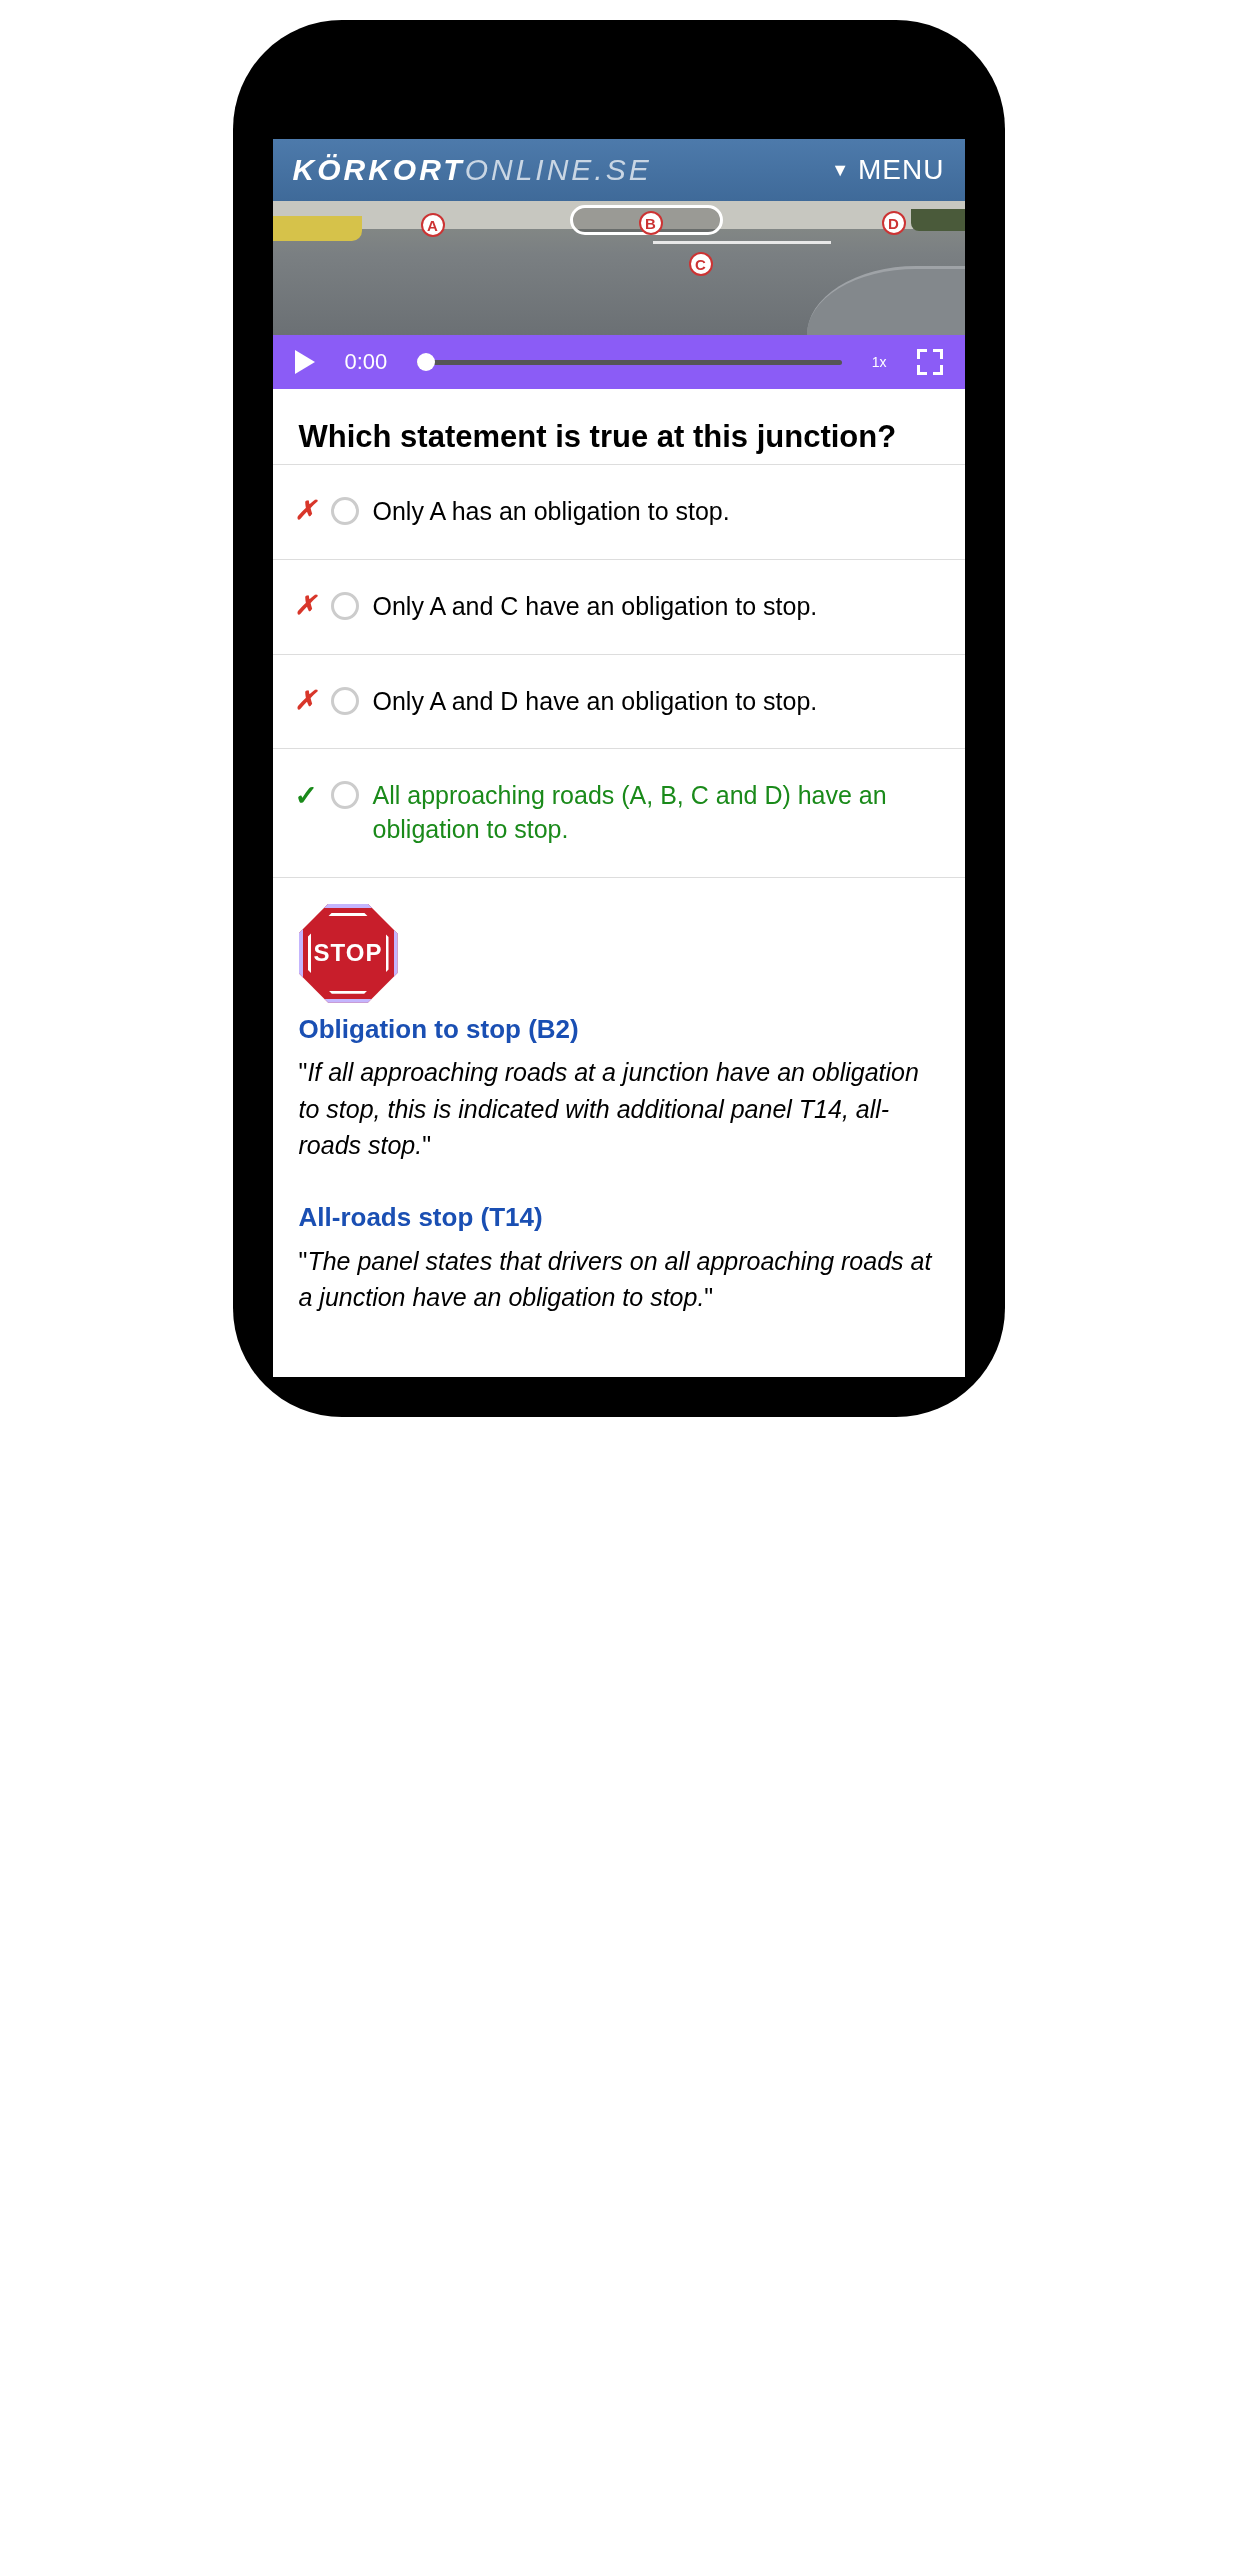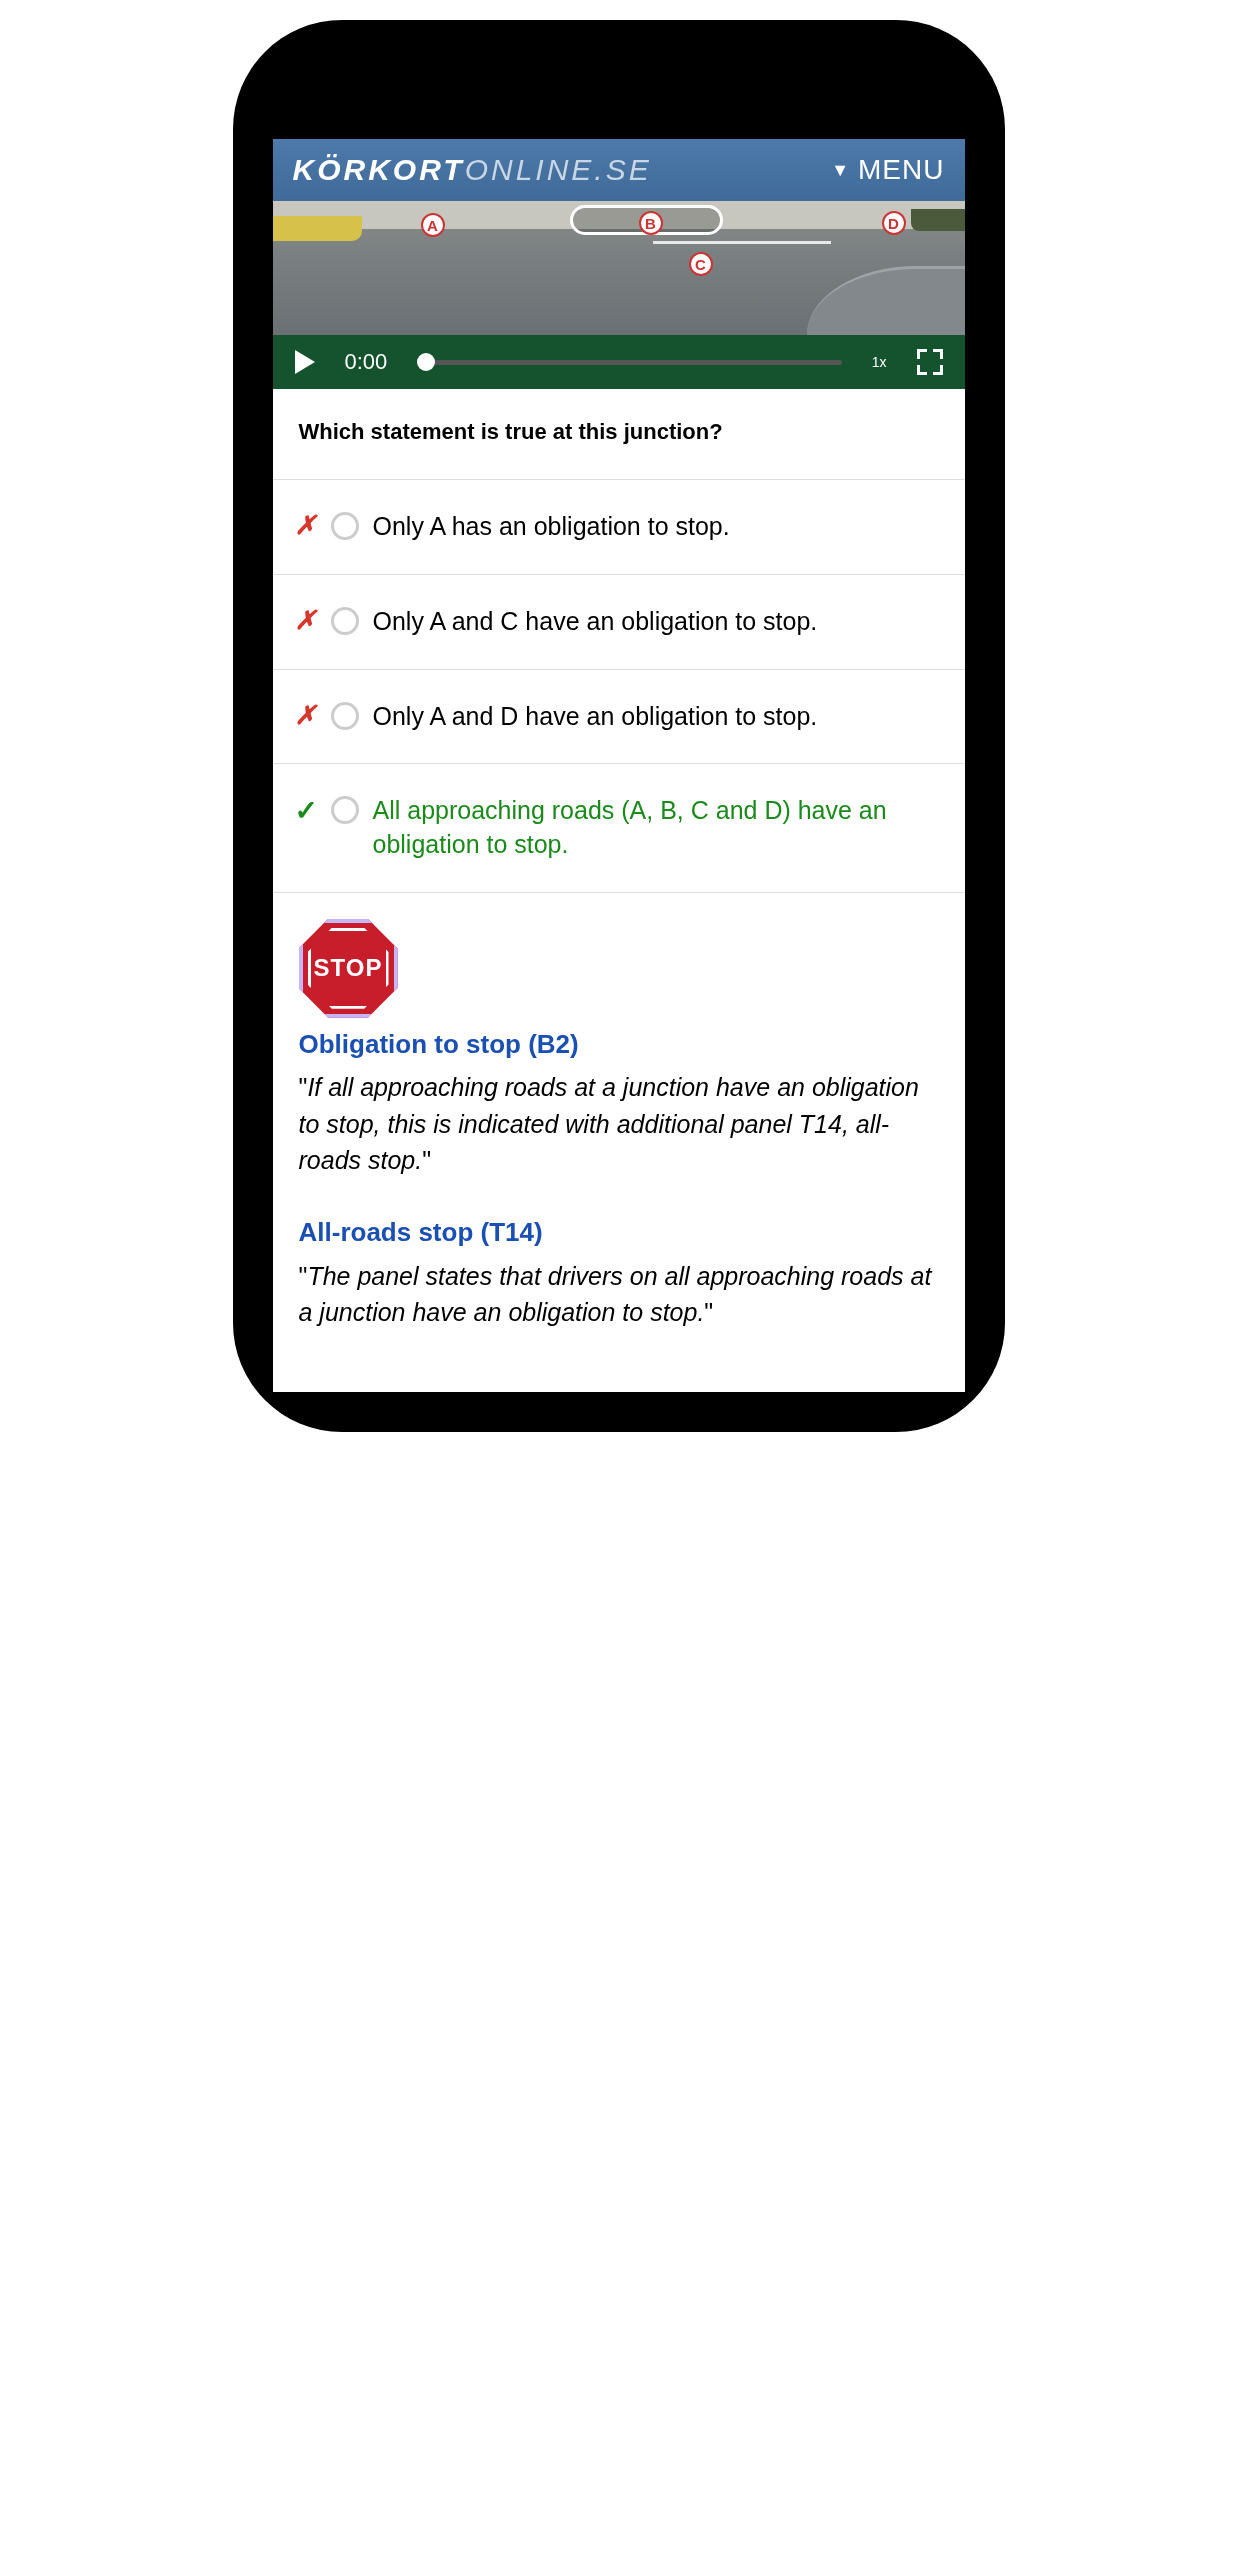--- a/index.html
+++ b/index.html
@@ -78,21 +78,21 @@
   .mA{ top:12px; left:148px; }
   .mB{ top:10px; left:366px; color:#c33;}
   .mC{ top:51px; left:416px; }
   .mD{ top:10px; right:59px; }
   .dash-outline{
     position:absolute; top:4px; left:297px; width:153px; height:30px;
     border:3px solid #fff; border-radius:18px; background:rgba(50,50,50,0.3);
   }
 
   .controls {
-    background:#14532d; color:#fff; padding:14px 22px;
+    background:#8b5cf6; color:#fff; padding:14px 22px;
     display:flex; align-items:center; gap:30px;
   }
   .play-icon{
     width:0;height:0;border-left:20px solid #fff;border-top:12px solid transparent;border-bottom:12px solid transparent;
     cursor:pointer;
   }
   .time{ font-size:22px; font-family:Arial,sans-serif;}
   .track{ flex:1; height:5px; background:#555; position:relative; border-radius:3px;}
   .thumb{ position:absolute; left:0; top:50%; transform:translate(0,-50%); width:18px;height:18px;border-radius:50%;background:#fff;}
   .speed{ font-size:14px;}
@@ -100,22 +100,22 @@
     width:26px;height:26px;position:relative;cursor:pointer;
   }
   .fullscreen-icon span{position:absolute;width:10px;height:10px;border:3px solid #fff;}
   .fullscreen-icon .tl{top:0;left:0;border-right:none;border-bottom:none;}
   .fullscreen-icon .tr{top:0;right:0;border-left:none;border-bottom:none;}
   .fullscreen-icon .bl{bottom:0;left:0;border-right:none;border-top:none;}
   .fullscreen-icon .br{bottom:0;right:0;border-left:none;border-top:none;}
 
   .content{ background:#fff; }
   .question{
-    padding:30px 26px 34px 26px;
-    font-size:22px; font-weight:700; color:#000;
+    padding:30px 26px 9px 26px;
+    font-size:31px; font-weight:700; color:#000;
     border-bottom:1px solid #ddd;
   }
   .option{
     display:flex; align-items:flex-start; gap:14px;
     padding:30px 22px; border-bottom:1px solid #ddd;
     font-size:25px; cursor:pointer;
   }
   .option .mark{ width:22px; font-size:26px; font-weight:700;}
   .option .mark.x{ color:#d8362a; font-style:italic; font-family:"Comic Sans MS", cursive;}
   .option .mark.check{ color:#1a8a1a; font-size:28px;}

